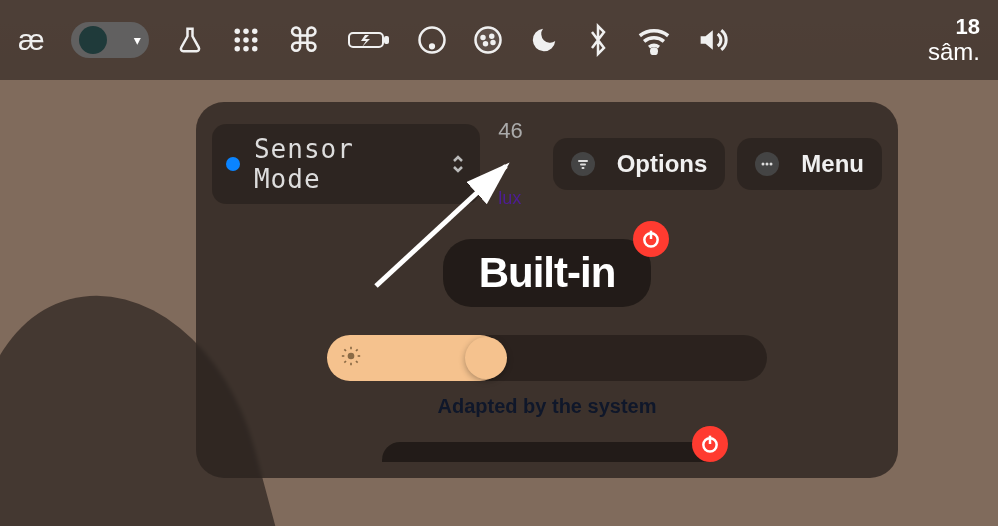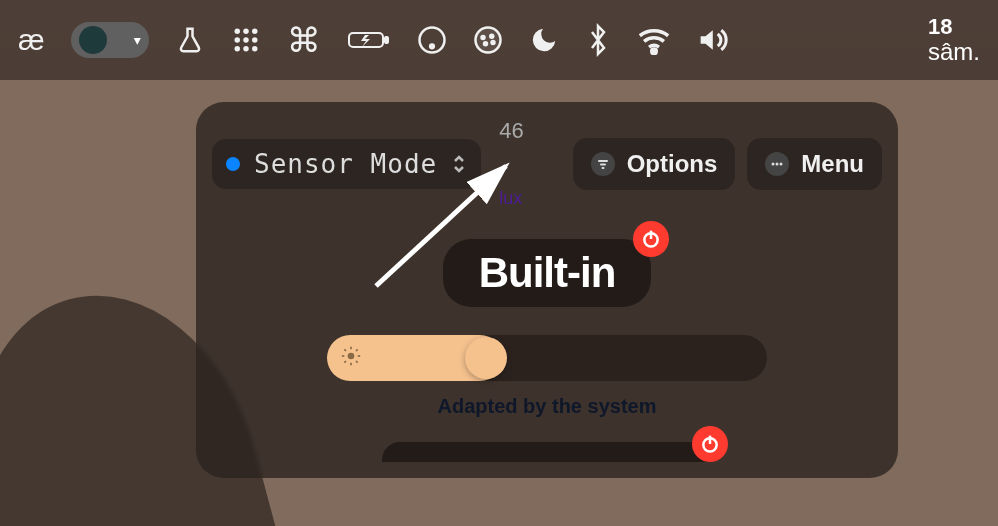--- a/index.html
+++ b/index.html
@@ -26,21 +26,21 @@
     .menubar-icon {
       color: #f0f0f0;
       display: flex;
       align-items: center;
       justify-content: center;
       cursor: pointer;
     }
     .date-item {
       margin-left: auto;
       color: #fff;
-      text-align: left;
+      text-align: right;
       line-height: 1.1;
     }
     .date-day { font-size: 22px; font-weight: 600; }
     .date-label { font-size: 24px; }
     
     .pill-toggle {
       width: 78px; height: 36px;
       background: #616060;
       border-radius: 18px;
       display: flex;
@@ -120,21 +120,21 @@
       text-align: left;
       margin-left: 6px;
       margin-right: 6px;
     }
     .lux-value { font-size: 22px; color: #aaa; font-weight: 500; }
     .lux-label { font-size: 18px; color: #4c1d95; margin-top: 44px; }
     .spacer { flex: 1; }
     .header-btn {
       display: flex;
       align-items: center;
-      gap: 12px;
+      gap: 22px;
       background: rgba(0,0,0,0.25);
       border-radius: 14px;
       padding: 12px 18px;
       font-size: 24px;
       font-weight: 600;
       color: #f0f0f0;
       cursor: pointer;
     }
     .btn-icon {
       width: 24px; height: 24px;

